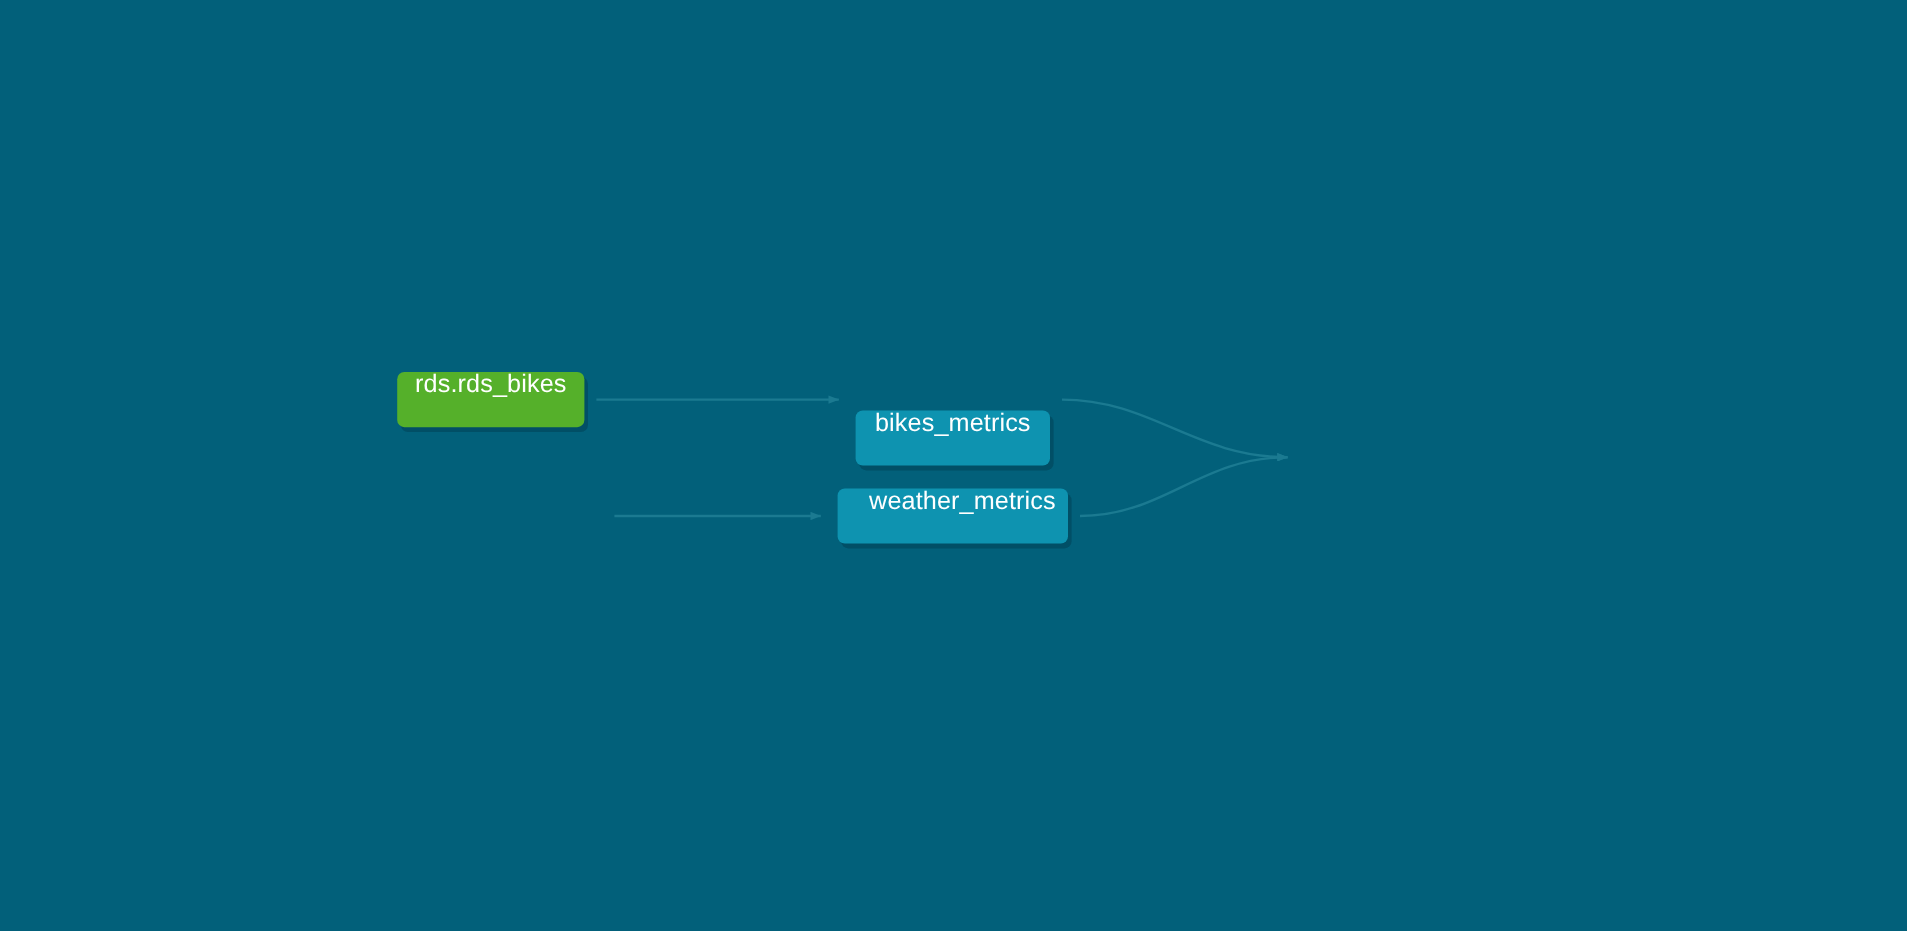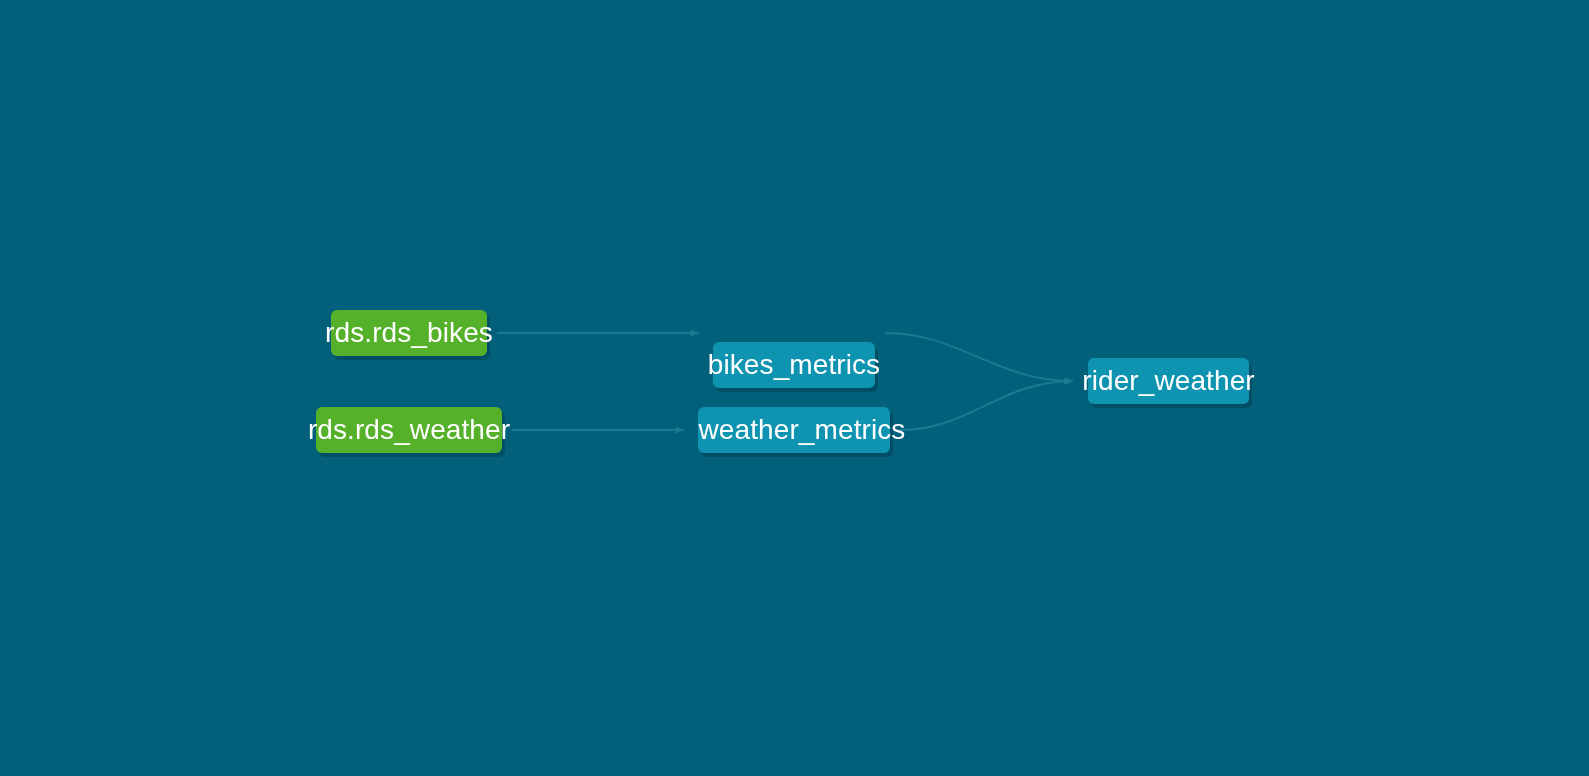--- a/index.html
+++ b/index.html
@@ -24,25 +24,24 @@
     left: 0;
     top: 0;
     width: 1589px;
     height: 776px;
     pointer-events: none;
   }
   .node {
     position: absolute;
     box-sizing: border-box;
     display: flex;
-    align-items: center;
     justify-content: center;
     border-radius: 6px;
     color: #ffffff;
-    font-size: 28px;
+    font-size: 21px;
     font-family: "Liberation Sans", sans-serif;
     font-weight: 400;
     letter-spacing: 0.1px;
     white-space: nowrap;
     padding: 0 12px;
     cursor: pointer;
     box-shadow: 3px 4px 0 rgba(0, 40, 55, 0.30);
     line-height: 1;
   }
   .node-source {
@@ -70,29 +69,23 @@
 
     <path d="M 885,333 C 960,333 995,381 1073,381" fill="none" stroke="#1b7a91" stroke-width="2" marker-end="url(#arrowhead)"></path>
 
     <path d="M 900,430 C 970,430 1000,381 1073,381" fill="none" stroke="#1b7a91" stroke-width="2" marker-end="url(#arrowhead)"></path>
   </svg>
 
   <div class="node node-source" style="left:331px; top:310px; width:156px; height:46px;">
     <span>rds.rds_bikes</span>
   </div>
 
-  <div class="node node-source" style="left:316px; top:407px; width:186px; height:46px;">
-    <span>rds.rds_weather</span>
-  </div>
 
   <div class="node node-model" style="left:713px; top:310px; width:162px; height:46px;margin-top:32px;">
     <span>bikes_metrics</span>
   </div>
 
   <div class="node node-model" style="left:698px; top:407px; width:192px; height:46px;padding-left:28px;">
     <span>weather_metrics</span>
   </div>
 
-  <div class="node node-model" style="left:1088px; top:358px; width:161px; height:46px;">
-    <span>rider_weather</span>
-  </div>
 
 </div>
 
 </body></html>

